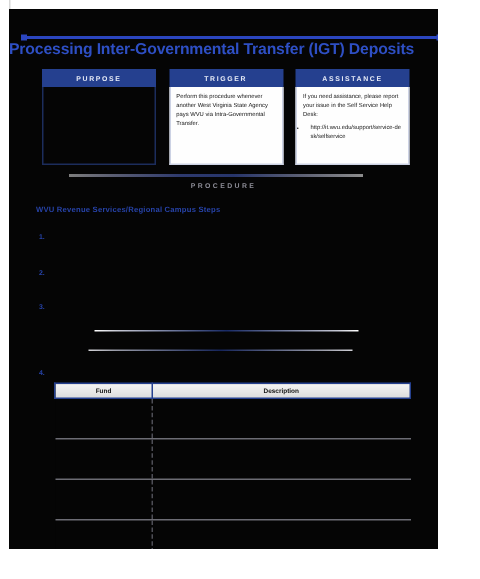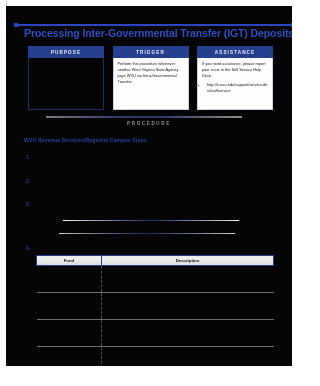--- a/index.html
+++ b/index.html
@@ -89,21 +89,20 @@
     position: absolute;
     left: 0;
     top: 21px;
     width: 236px;
     text-align: center;
     color: #2e4fc4;
     font-size: 10.5px;
     font-weight: bold;
     letter-spacing: -0.1px;
     white-space: nowrap;
-    margin-left: 18px;
   }
 
   
   .boxes {
     position: absolute;
     left: 22px;
     top: 40px;
     width: 245px;
     display: flex;
     justify-content: space-between;

